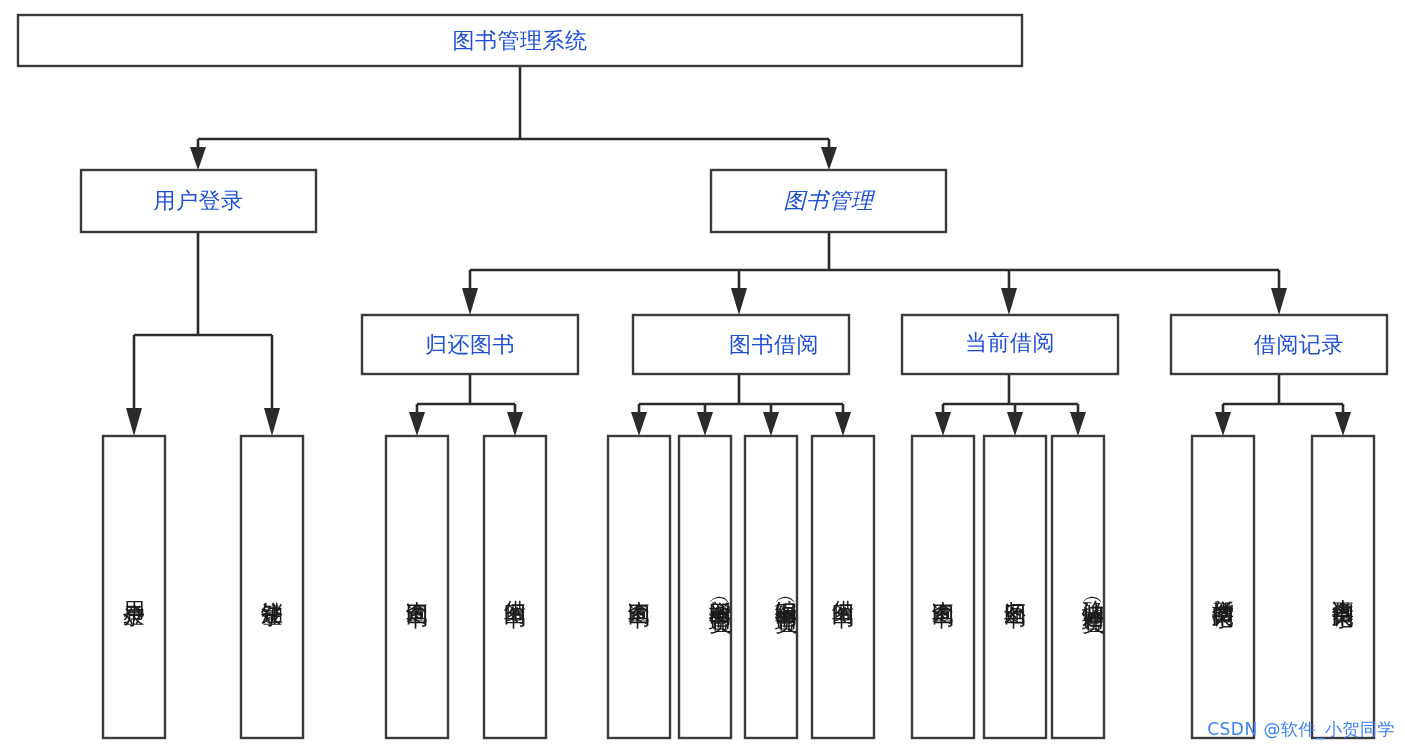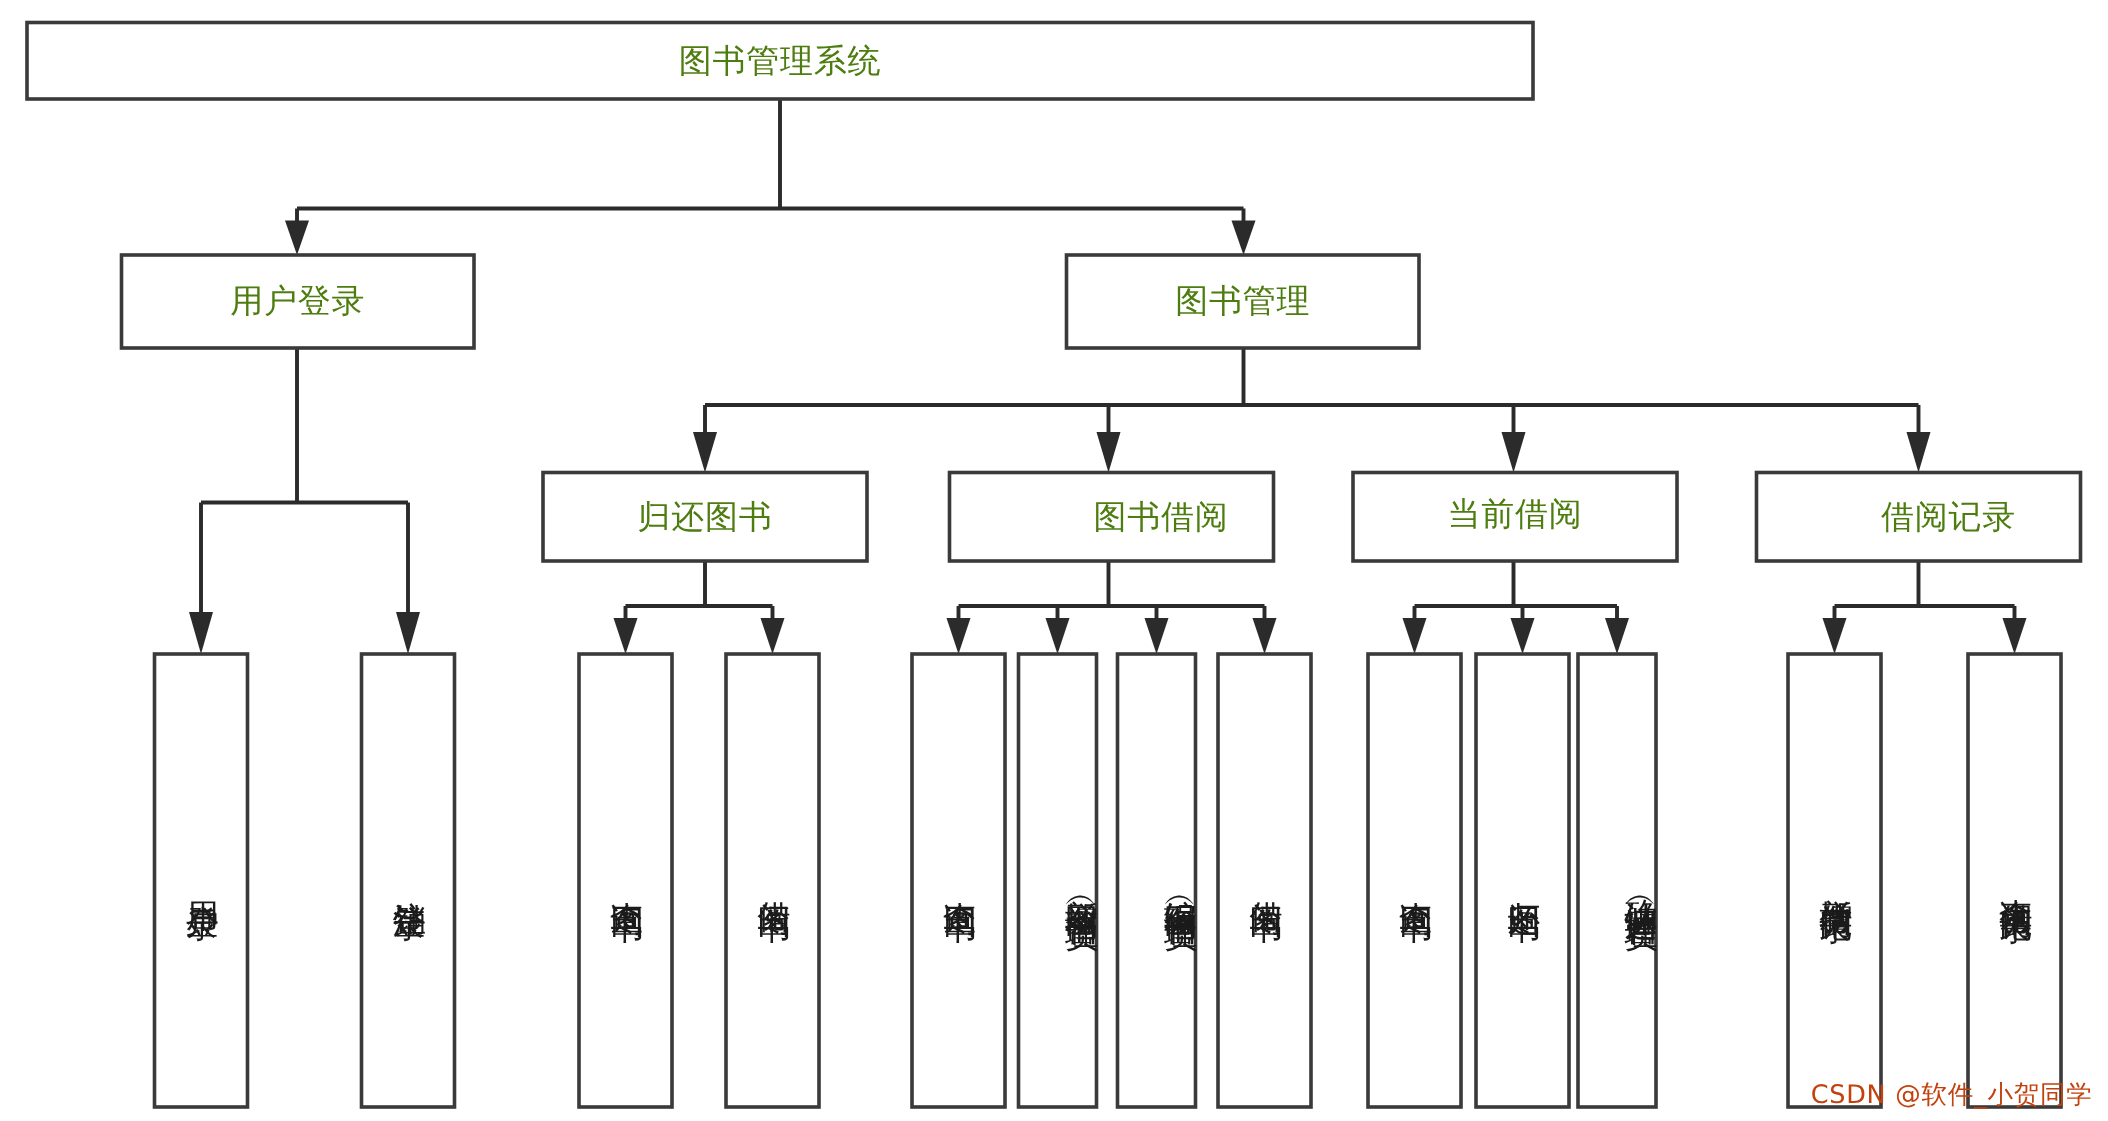--- a/index.html
+++ b/index.html
@@ -40,21 +40,21 @@
   }
   .arrow-head {
     fill: #2b2b2b;
     stroke: none;
   }
   .node-label-h {
     position: absolute;
     display: flex;
     align-items: center;
     justify-content: center;
-    color: #4d7c0f;
+    color: #1d4ed8;
     font-size: 22px;
     letter-spacing: 0.5px;
     white-space: nowrap;
     pointer-events: none;
   }
   .node-label-v {
     position: absolute;
     display: flex;
     align-items: center;
     justify-content: center;
@@ -63,21 +63,21 @@
     writing-mode: vertical-rl;
     text-orientation: upright;
     letter-spacing: 2px;
     line-height: 1;
     pointer-events: none;
   }
   .watermark {
     position: absolute;
     right: 10px;
     bottom: 6px;
-    color: #c2410c;
+    color: #3b82f6;
     font-size: 17px;
     letter-spacing: 0.5px;
     white-space: nowrap;
     pointer-events: none;
     text-align: right;
   }
 </style>
 </head>
 <body>
 
@@ -144,21 +144,21 @@
       <rect class="node-box" x="984" y="436" width="62" height="302"></rect>
       <rect class="node-box" x="1052" y="436" width="52" height="302"></rect>
       <rect class="node-box" x="1192" y="436" width="62" height="302"></rect>
       <rect class="node-box" x="1312" y="436" width="62" height="302"></rect>
     </g>
   </svg>
 
   <div class="node-label-h" style="left:18px; top:15px; width:1004px; height:51px;">图书管理系统</div>
 
   <div class="node-label-h" style="left:81px; top:170px; width:235px; height:62px;">用户登录</div>
-  <div class="node-label-h" style="left:711px; top:170px; width:235px; height:62px;">图书管理</div>
+  <div class="node-label-h" style="left:711px; top:170px; width:235px; height:62px;font-style:italic;">图书管理</div>
 
   <div class="node-label-h" style="left:362px; top:315px; width:216px; height:59px;">归还图书</div>
   <div class="node-label-h" style="left:666px; top:315px; width:216px; height:59px;">图书借阅</div>
   <div class="node-label-h" style="left:902px; top:315px; width:216px; height:55px;">当前借阅</div>
   <div class="node-label-h" style="left:1171px; top:315px; width:216px; height:59px;padding-left:20px;">借阅记录</div>
 
   <div class="node-label-v" style="left:103px; top:436px; width:62px; height:302px;">用户登录</div>
   <div class="node-label-v" style="left:241px; top:436px; width:62px; height:302px;">注销登录</div>
   <div class="node-label-v" style="left:386px; top:436px; width:62px; height:302px;">查询图书</div>
   <div class="node-label-v" style="left:484px; top:436px; width:62px; height:302px;">借阅图书</div>

